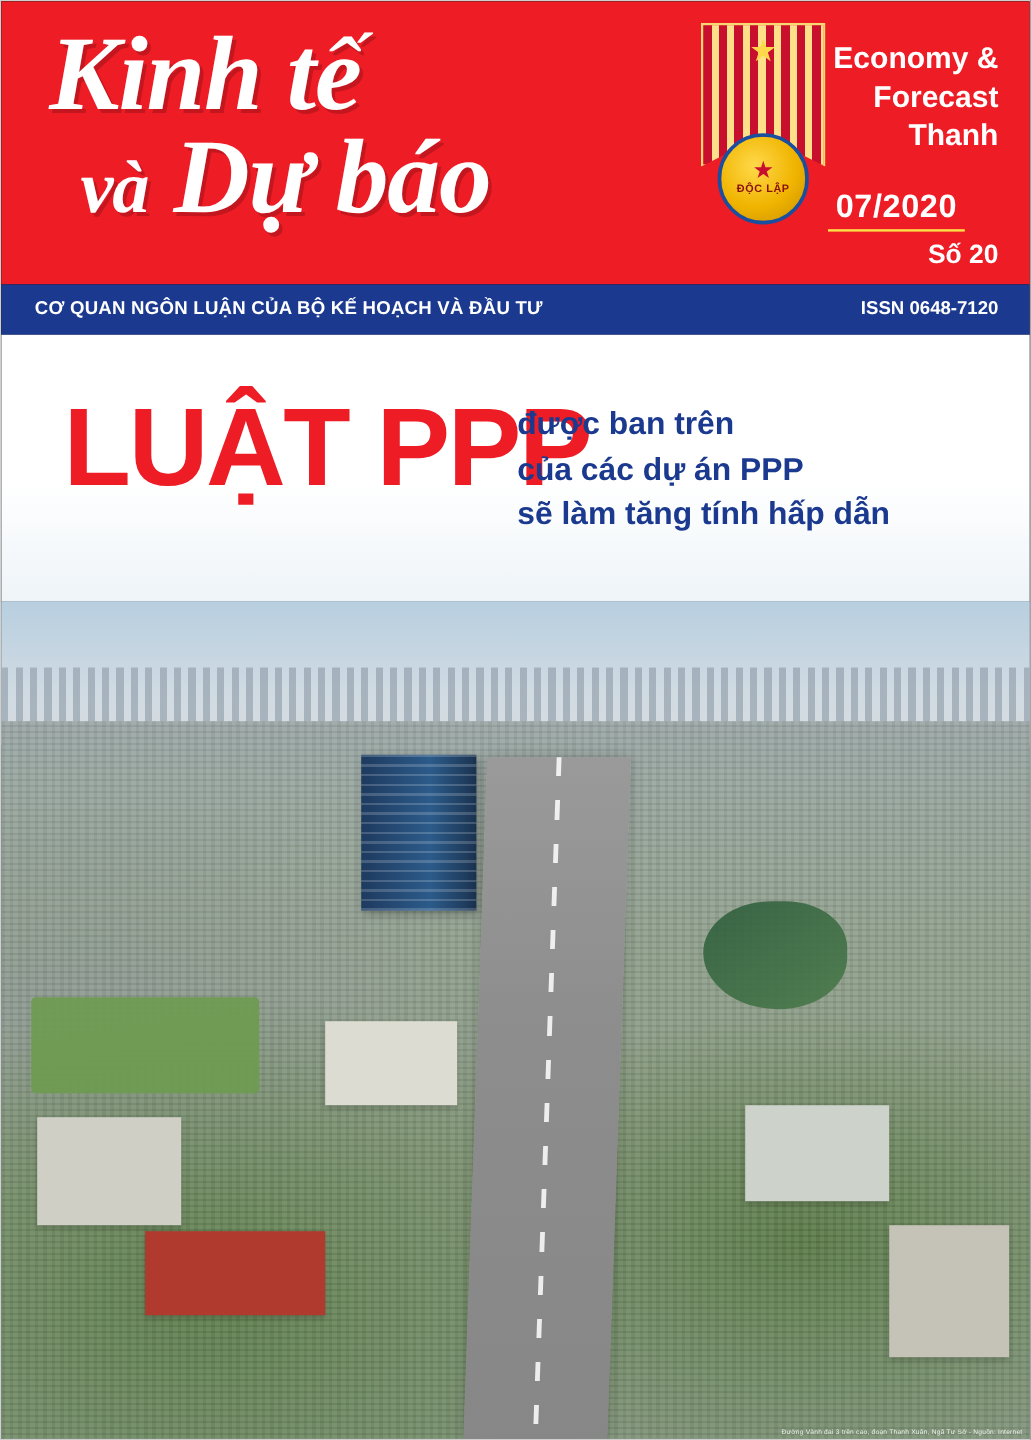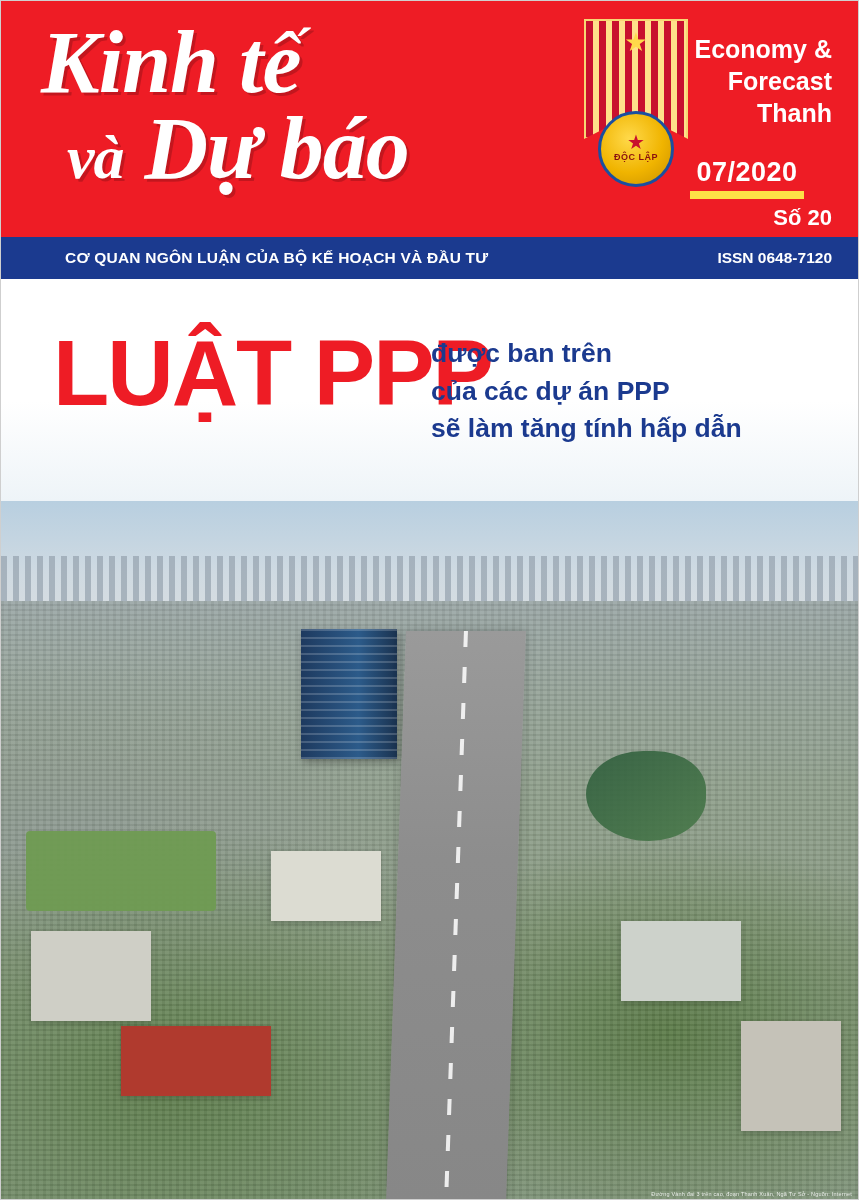--- a/index.html
+++ b/index.html
@@ -137,21 +137,21 @@
     font-size: 25px;
     line-height: 1.28;
   }
   .issue-box {
     margin-top: 28px;
     text-align: center;
   }
   .issue-date {
     font-weight: bold;
     font-size: 27px;
-    border-bottom: 8px solid #fde047;
+    border-bottom: 2px solid #fde047;
     padding: 0 6px 3px 6px;
     display: inline-block;
     letter-spacing: 0.5px;
   }
   .issue-number {
     font-weight: bold;
     font-size: 22px;
     margin-top: 6px;
     text-align: right;
   }
@@ -161,21 +161,21 @@
     position: absolute;
     left: 0;
     top: 236px;
     width: 859px;
     height: 42px;
     background: #1b3a8f;
     color: #ffffff;
     display: flex;
     align-items: center;
     justify-content: space-between;
-    padding: 0 28px 0 64px;
+    padding: 0 28px 0 28px;
     box-sizing: border-box;
   }
   .strip-left {
     font-weight: bold;
     font-size: 15.5px;
     letter-spacing: 0.2px;
   }
   .strip-right {
     font-weight: bold;
     font-size: 15.5px;

